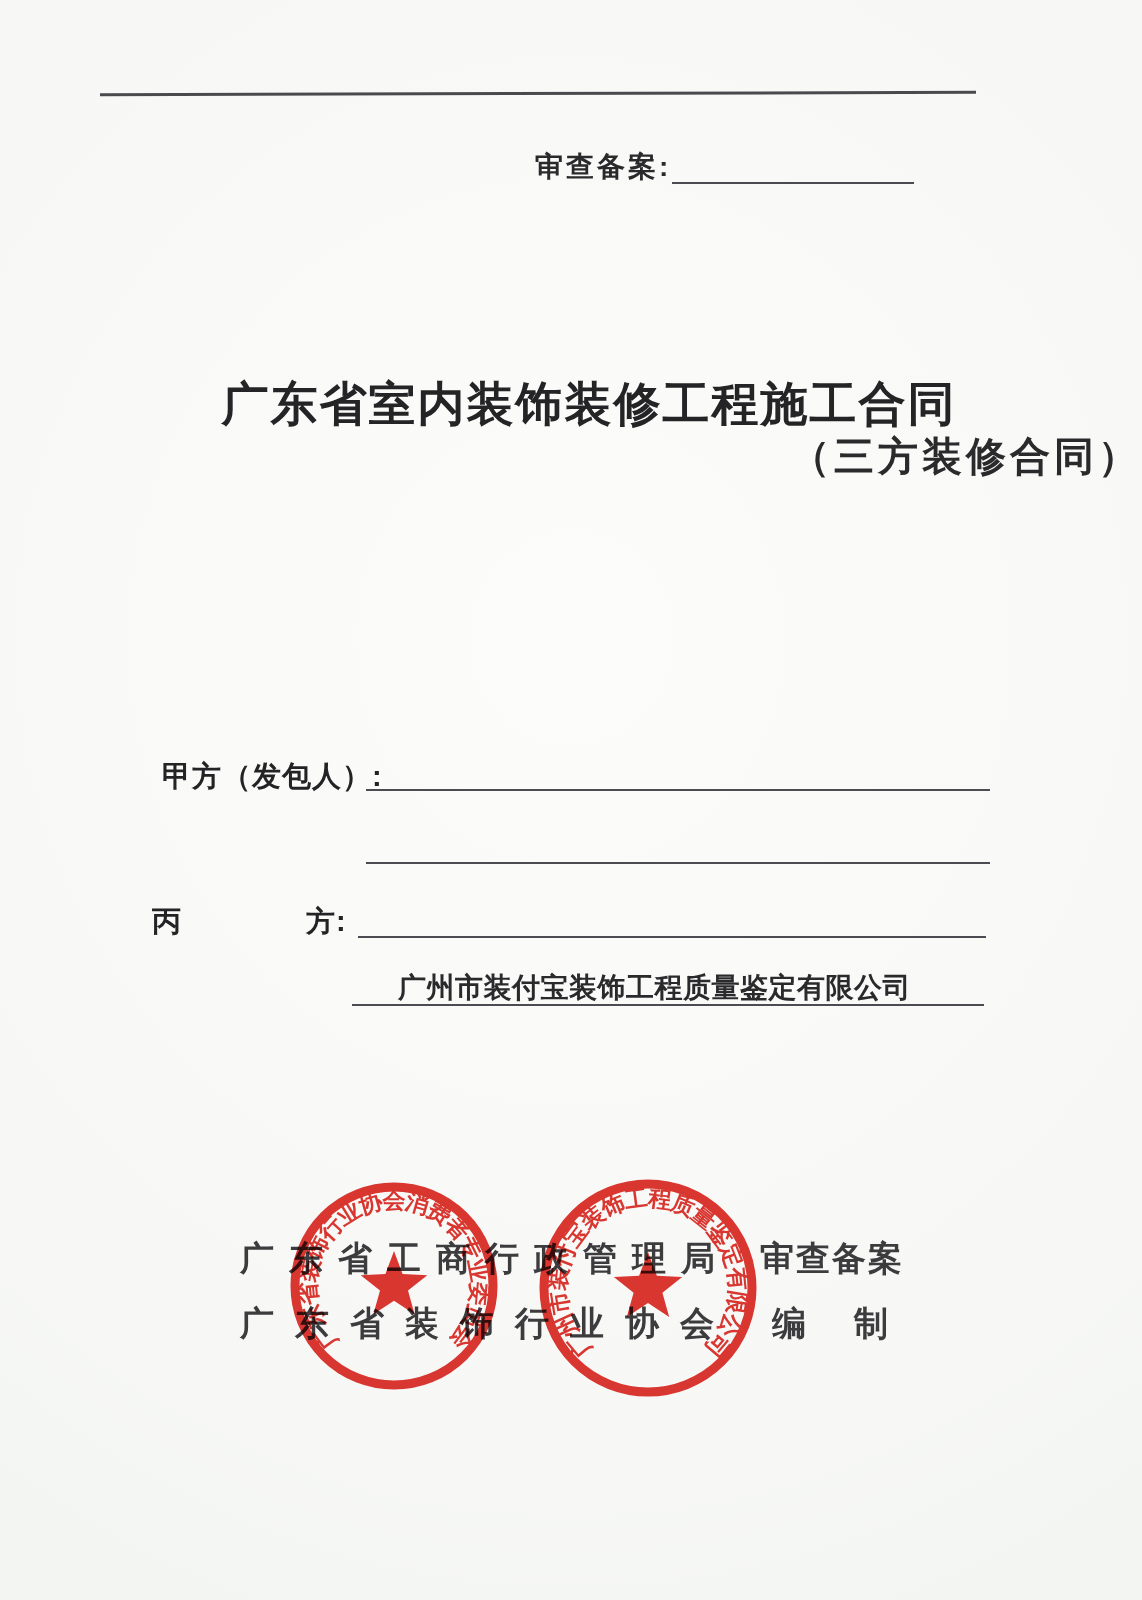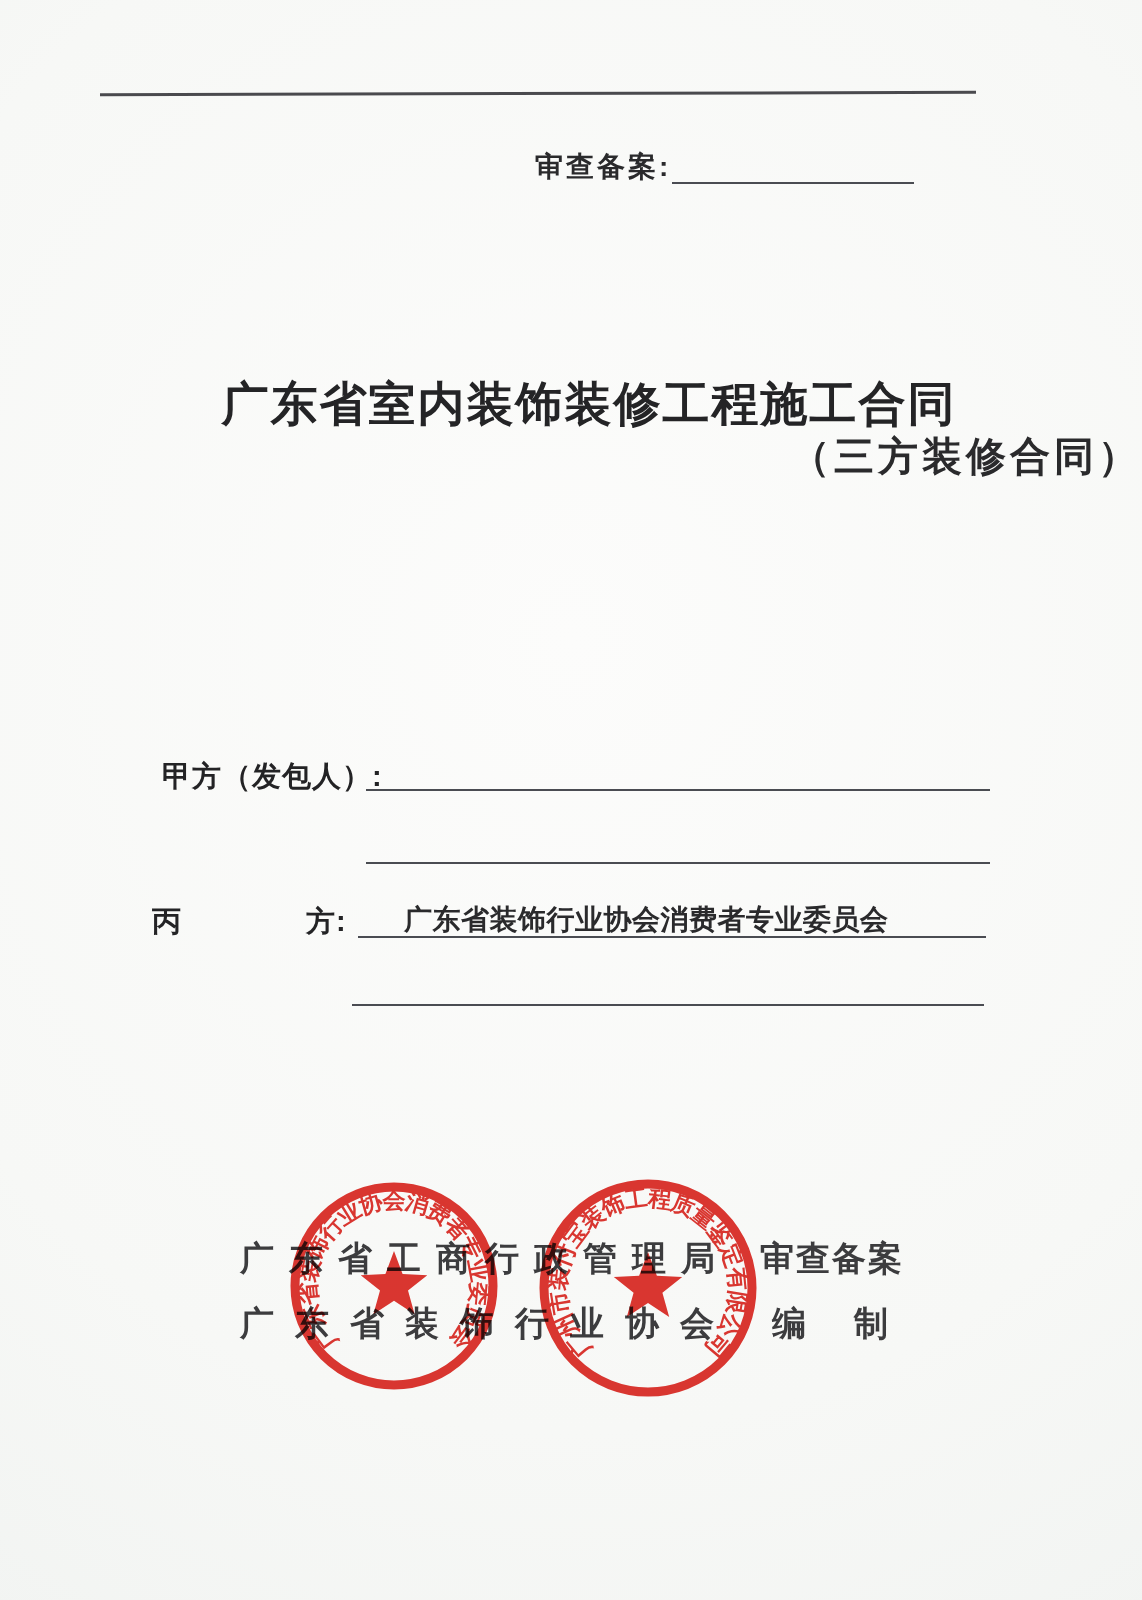--- a/index.html
+++ b/index.html
@@ -82,22 +82,22 @@
   <div class="title">广东省室内装饰装修工程施工合同</div>
   <div class="subtitle">（三方装修合同）</div>
 
   <span class="party-label label-a">甲方（发包人）:</span>
   <div class="uline uline-a"></div>
 
   <div class="uline uline-b"></div>
 
   <span class="party-label label-c-left">丙</span>
   <span class="party-label label-c-right">方:</span>
-  <span class="party-value value-c1">广东省装饰行业协会消费者专业委员会</span>
   <div class="uline uline-c1"></div>
+  <span class="party-value value-c2">广州市装付宝装饰工程质量鉴定有限公司</span>
   <div class="uline uline-c2"></div>
 
   <div class="footer-line footer-line1">
     <span class="ls1">广东省工商行政管理局</span>
     <span class="tail1">审查备案</span>
   </div>
   <div class="footer-line footer-line2">
     <span class="ls2">广东省装饰行业协会</span>
     <span class="tail2">编制</span>
   </div>

